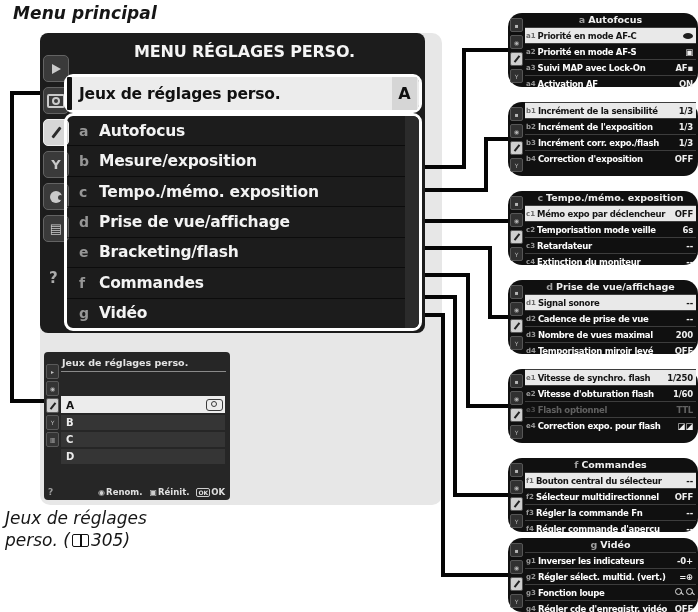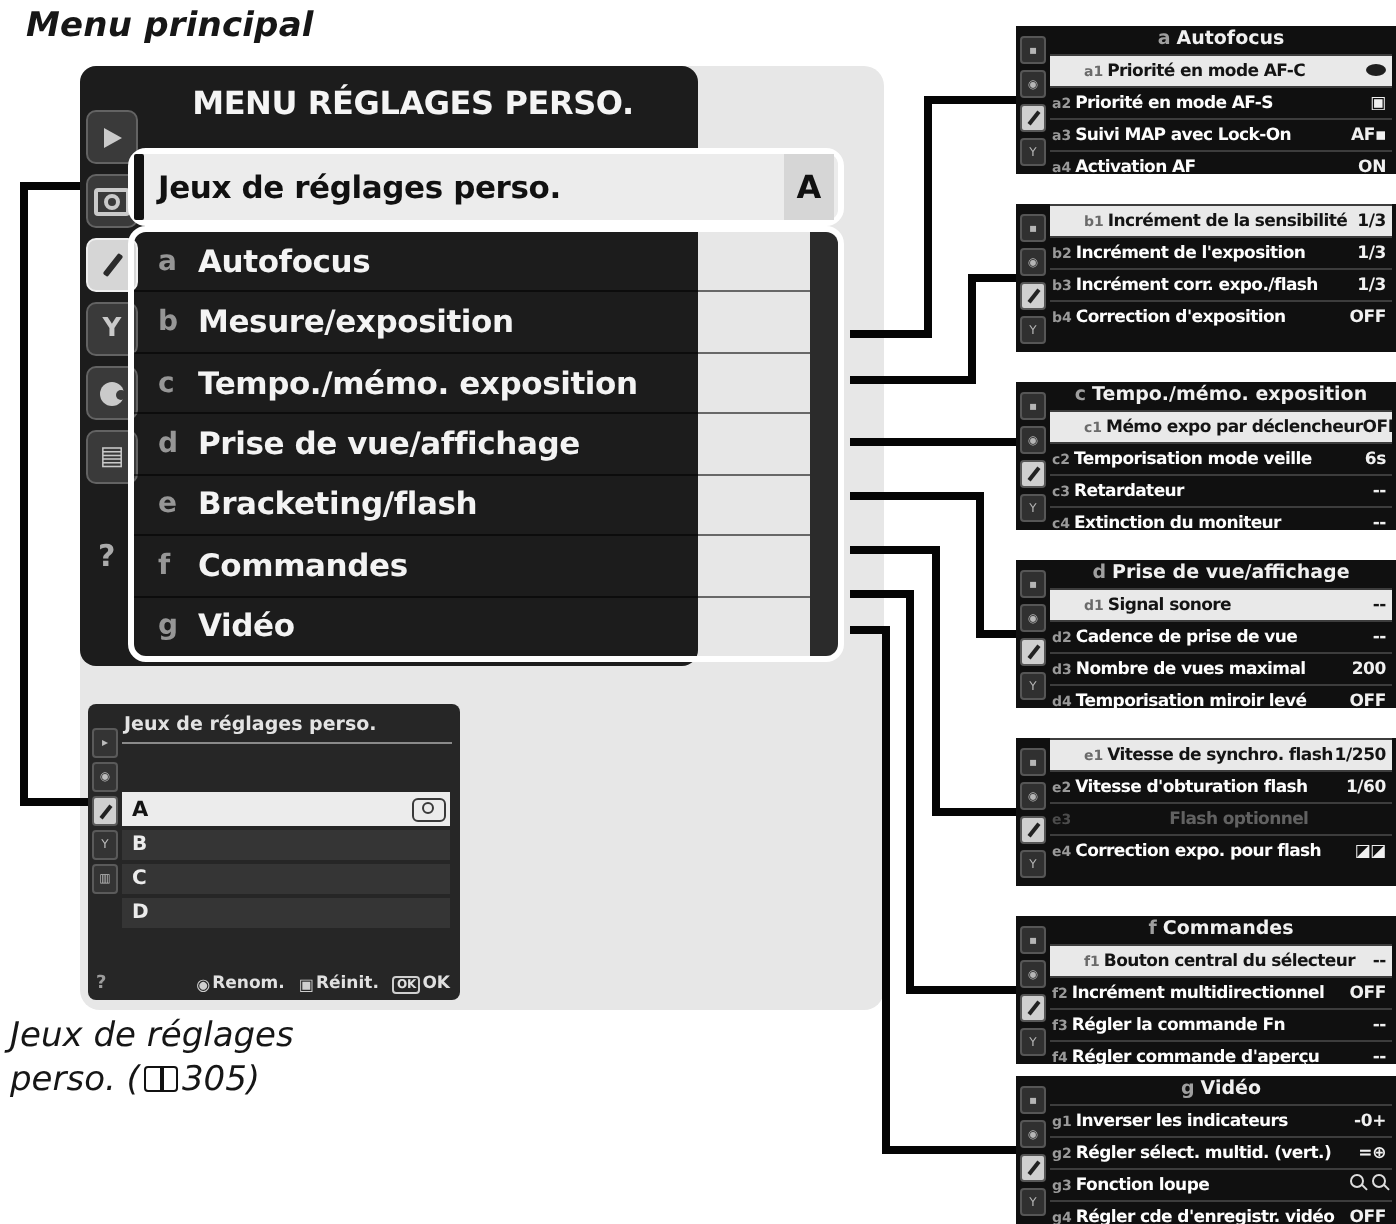--- a/index.html
+++ b/index.html
@@ -4,21 +4,21 @@
 <style>
   html,body{margin:0;padding:0;background:#fff;}
   .page{position:relative;width:698px;height:612px;background:#fff;overflow:hidden;
         font-family:"DejaVu Sans",sans-serif;}
   .page-title{position:absolute;left:13px;top:3px;font-size:17px;font-style:italic;
         font-weight:600;color:#161616;letter-spacing:.1px;}
   .gray-panel{position:absolute;left:40px;top:33px;width:402px;height:472px;
         background:#e7e7e7;border-radius:10px;z-index:0;}
   .conn{position:absolute;background:#050505;z-index:1;}
   
-  .main-menu{position:absolute;left:40px;top:33px;width:309px;height:300px;
+  .main-menu{position:absolute;left:40px;top:33px;width:385px;height:300px;
         background:#1c1c1c;border-radius:8px;z-index:2;}
   .mm-title{position:absolute;left:28px;right:4px;top:9px;text-align:center;
         font-size:16px;font-weight:bold;color:#f4f4f4;letter-spacing:-.2px;white-space:nowrap;}
   .tabbox{position:absolute;left:3px;width:24px;height:25px;background:#3a3a3a;
         border:1px solid #636363;border-radius:5px;display:flex;align-items:center;
         justify-content:center;}
   .tabbox.lit{background:#d6d6d6;border-color:#f0f0f0;}
   .tri{width:0;height:0;border-left:9px solid #cacaca;border-top:5.5px solid transparent;
         border-bottom:5.5px solid transparent;}
   .cam{width:14px;height:10px;border:2px solid #cacaca;border-radius:2px;position:relative;}
@@ -75,40 +75,40 @@
   .okbtn{display:inline-block;border:1px solid #cfcfcf;border-radius:2px;font-size:6px;
         padding:0 1px;line-height:7px;}
   
   .caption{position:absolute;left:5px;top:507px;font-size:17px;font-style:italic;
         font-weight:500;color:#161616;line-height:1.3;}
   .book{display:inline-block;width:15px;height:11px;border:1.6px solid #111;border-radius:2px;
         position:relative;vertical-align:-1px;margin:0 2px;}
   .book:after{content:'';position:absolute;left:48%;top:0;bottom:0;width:1.6px;background:#111;}
   
   .panel{position:absolute;left:508px;width:190px;height:74px;background:#101010;
-        border-radius:0;z-index:2;}
+        border-radius:14px;z-index:2;}
   .p-side{position:absolute;left:2px;top:2px;width:13px;}
   .p-tab{width:11px;height:12px;margin:3px 0;background:#303030;border:1px solid #565656;
         border-radius:2px;display:flex;align-items:center;justify-content:center;
         font-size:6px;color:#b5b5b5;}
   .p-tab.lit{background:#cfcfcf;color:#222;}
   .p-body{position:absolute;left:17px;right:2px;top:0;}
   .p-head{height:14px;line-height:14px;text-align:center;font-size:9.5px;font-weight:bold;
         color:#f0f0f0;white-space:nowrap;}
   .p-head .ltr{color:#9f9f9f;margin-right:3px;}
   .p-row{height:15px;display:flex;align-items:center;border-top:1px solid #3d3d3d;
         font-weight:bold;overflow:hidden;}
   .p-row .pfx{font-size:7px;color:#9a9a9a;margin:0 2px 0 1px;flex:none;}
   .p-row .lbl{font-size:8.5px;color:#fdfdfd;letter-spacing:-.3px;white-space:nowrap;}
   .p-row .val{margin-left:auto;font-size:8.5px;color:#f0f0f0;padding-right:3px;
         letter-spacing:-.2px;white-space:nowrap;flex:none;}
-  .p-row.hl{background:#e9e9e9;padding-left:16px;}
+  .p-row.hl{background:#e9e9e9;}
   .p-row.hl .lbl,.p-row.hl .val{color:#141414;}
   .p-row.hl .pfx{color:#6a6a6a;}
-  .p-row.dim .lbl,.p-row.dim .val{color:#616161;margin-left:47px;}
+  .p-row.dim .lbl,.p-row.dim .val{color:#616161;}
   .p-row.dim .pfx{color:#4c4c4c;}
   .ell{display:inline-block;width:10px;height:6px;border-radius:50%;background:#1e1e1e;}
   .mag{display:inline-block;width:5px;height:5px;border:1.3px solid #ddd;border-radius:50%;
         position:relative;margin-left:4px;vertical-align:1px;}
   .mag:after{content:'';position:absolute;width:4px;height:1.3px;background:#ddd;
         left:3.5px;top:4.5px;transform:rotate(45deg);}
 </style>
 </head>
 <body>
 
@@ -438,21 +438,21 @@
         </div>
         <div class="p-body">
           <div class="p-head"><span class="ltr">f</span><span>Commandes</span></div>
           <div class="p-row hl">
             <span class="pfx">f1</span>
             <span class="lbl">Bouton central du sélecteur</span>
             <span class="val">--</span>
           </div>
           <div class="p-row">
             <span class="pfx">f2</span>
-            <span class="lbl">Incrément multidirectionnel</span>
+            <span class="lbl">Sélecteur multidirectionnel</span>
             <span class="val">OFF</span>
           </div>
           <div class="p-row">
             <span class="pfx">f3</span>
             <span class="lbl">Régler la commande Fn</span>
             <span class="val">--</span>
           </div>
           <div class="p-row">
             <span class="pfx">f4</span>
             <span class="lbl">Régler commande d'aperçu</span>

